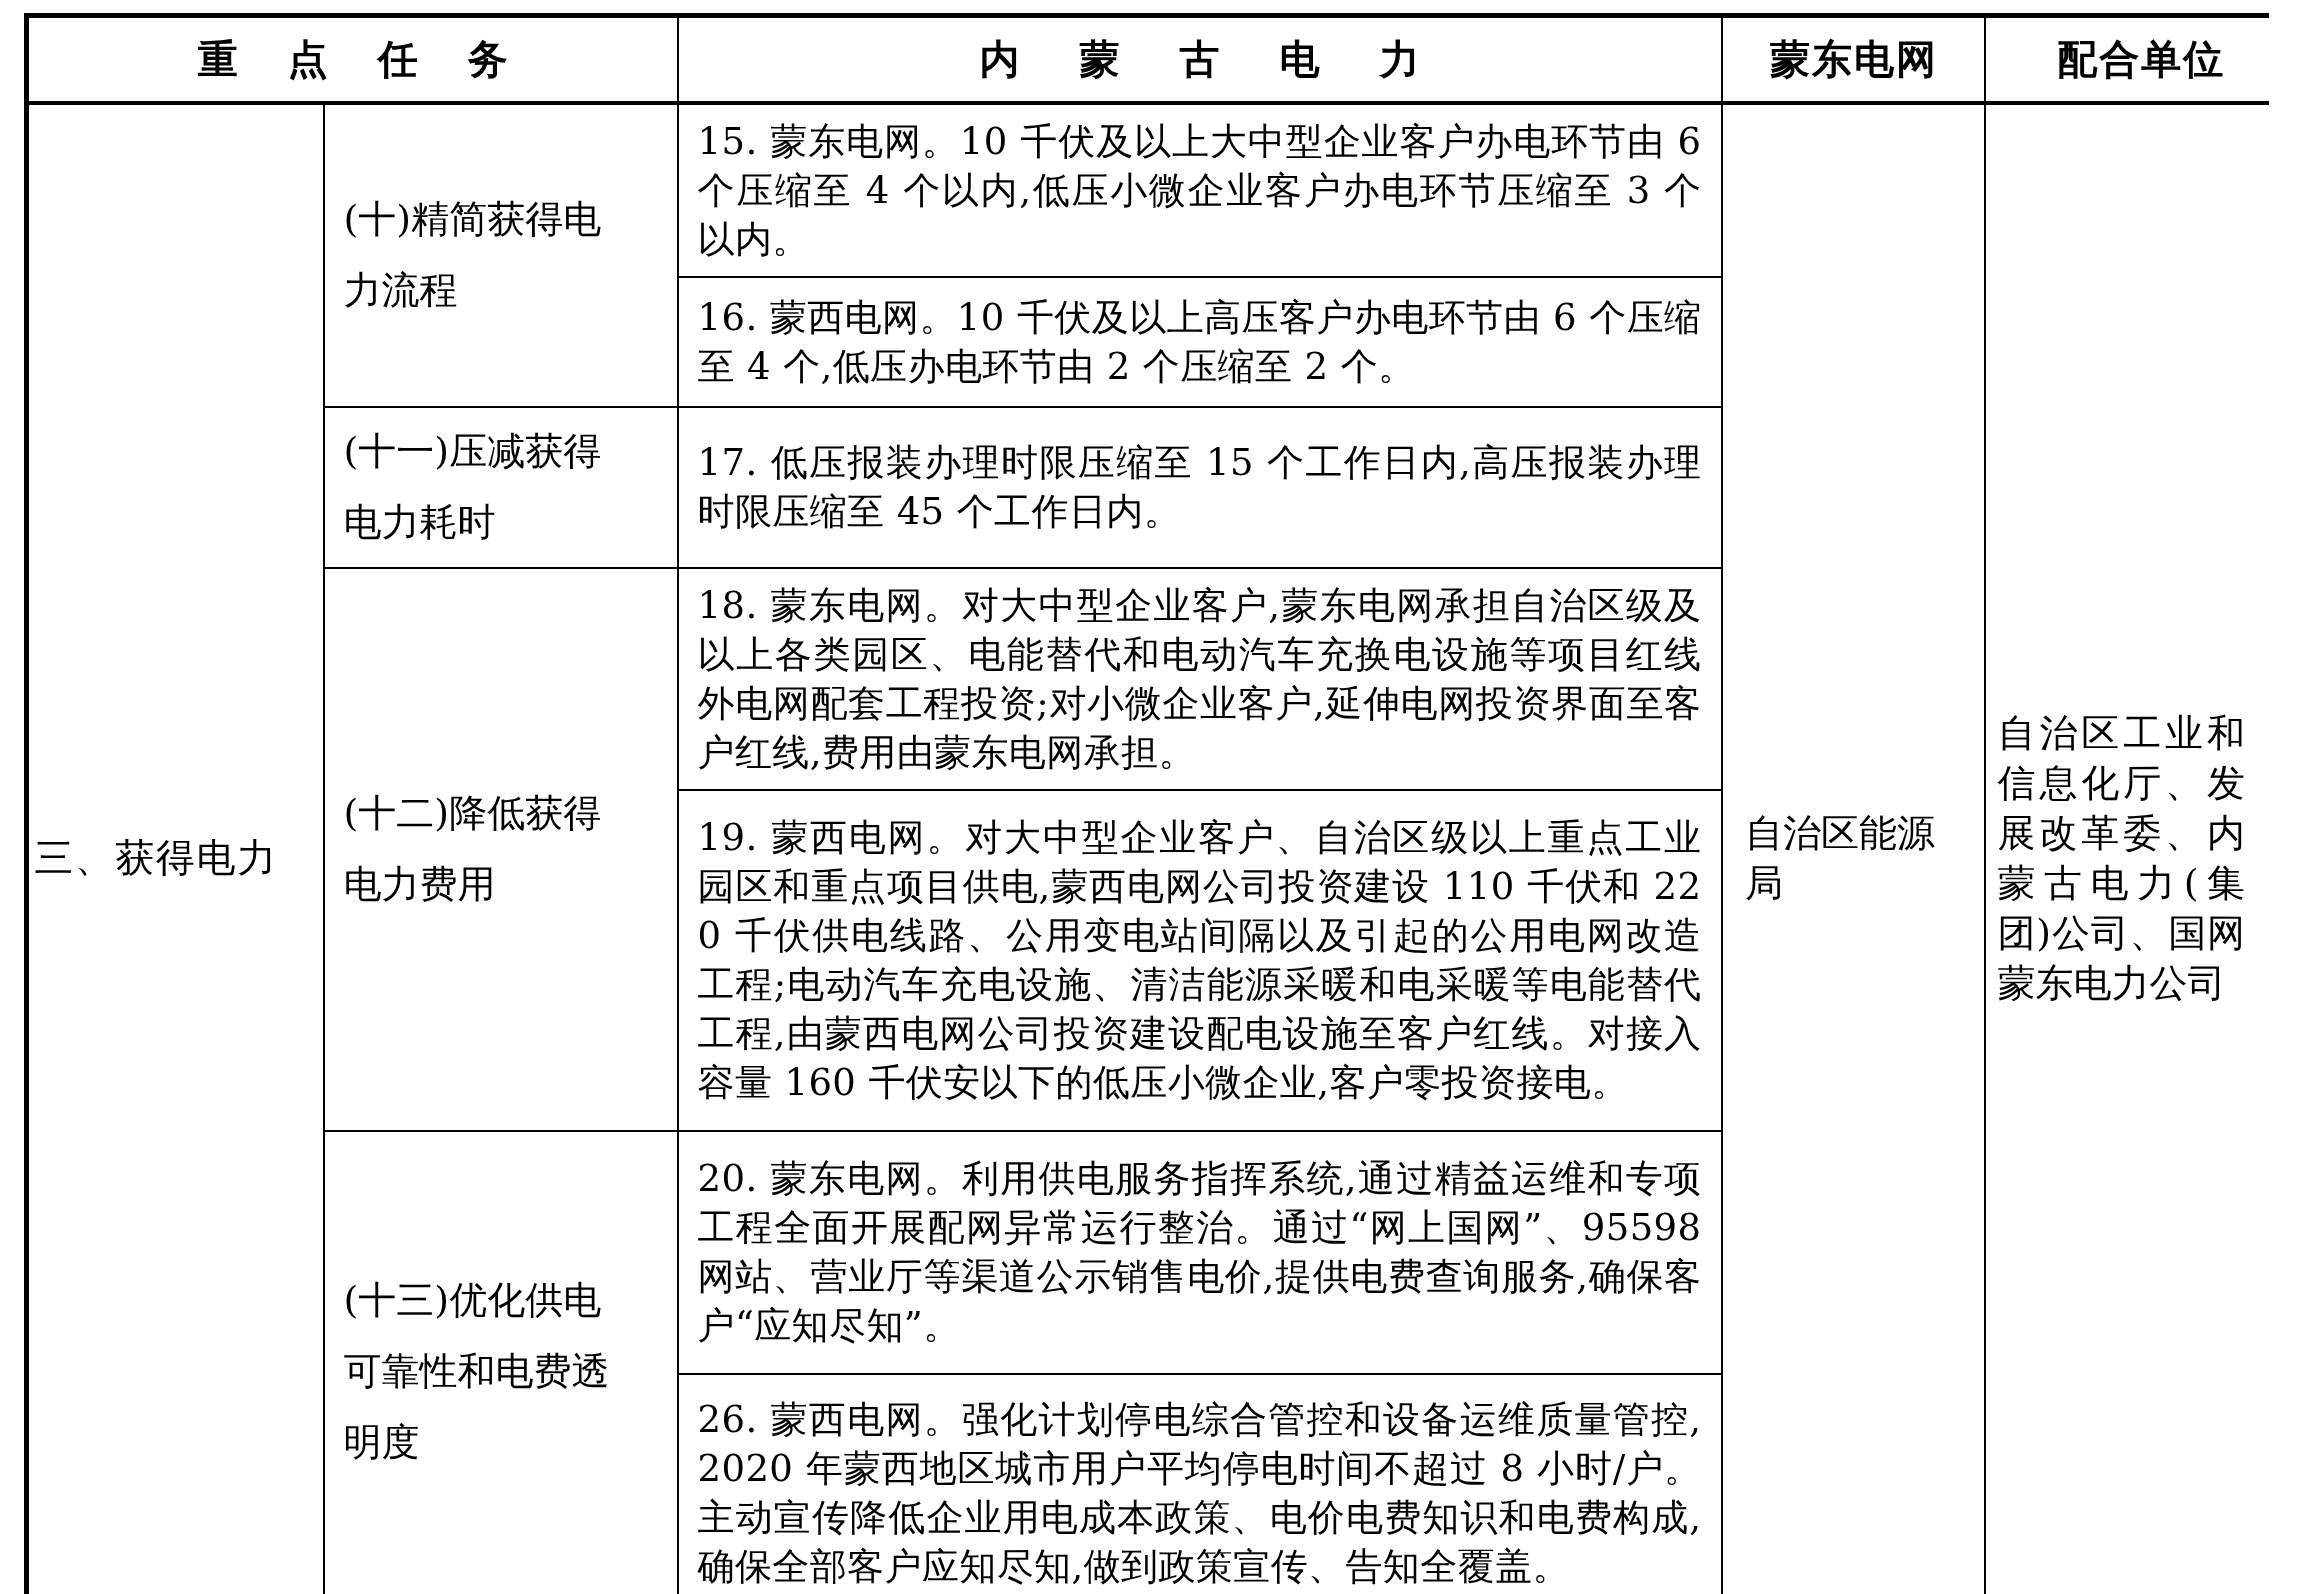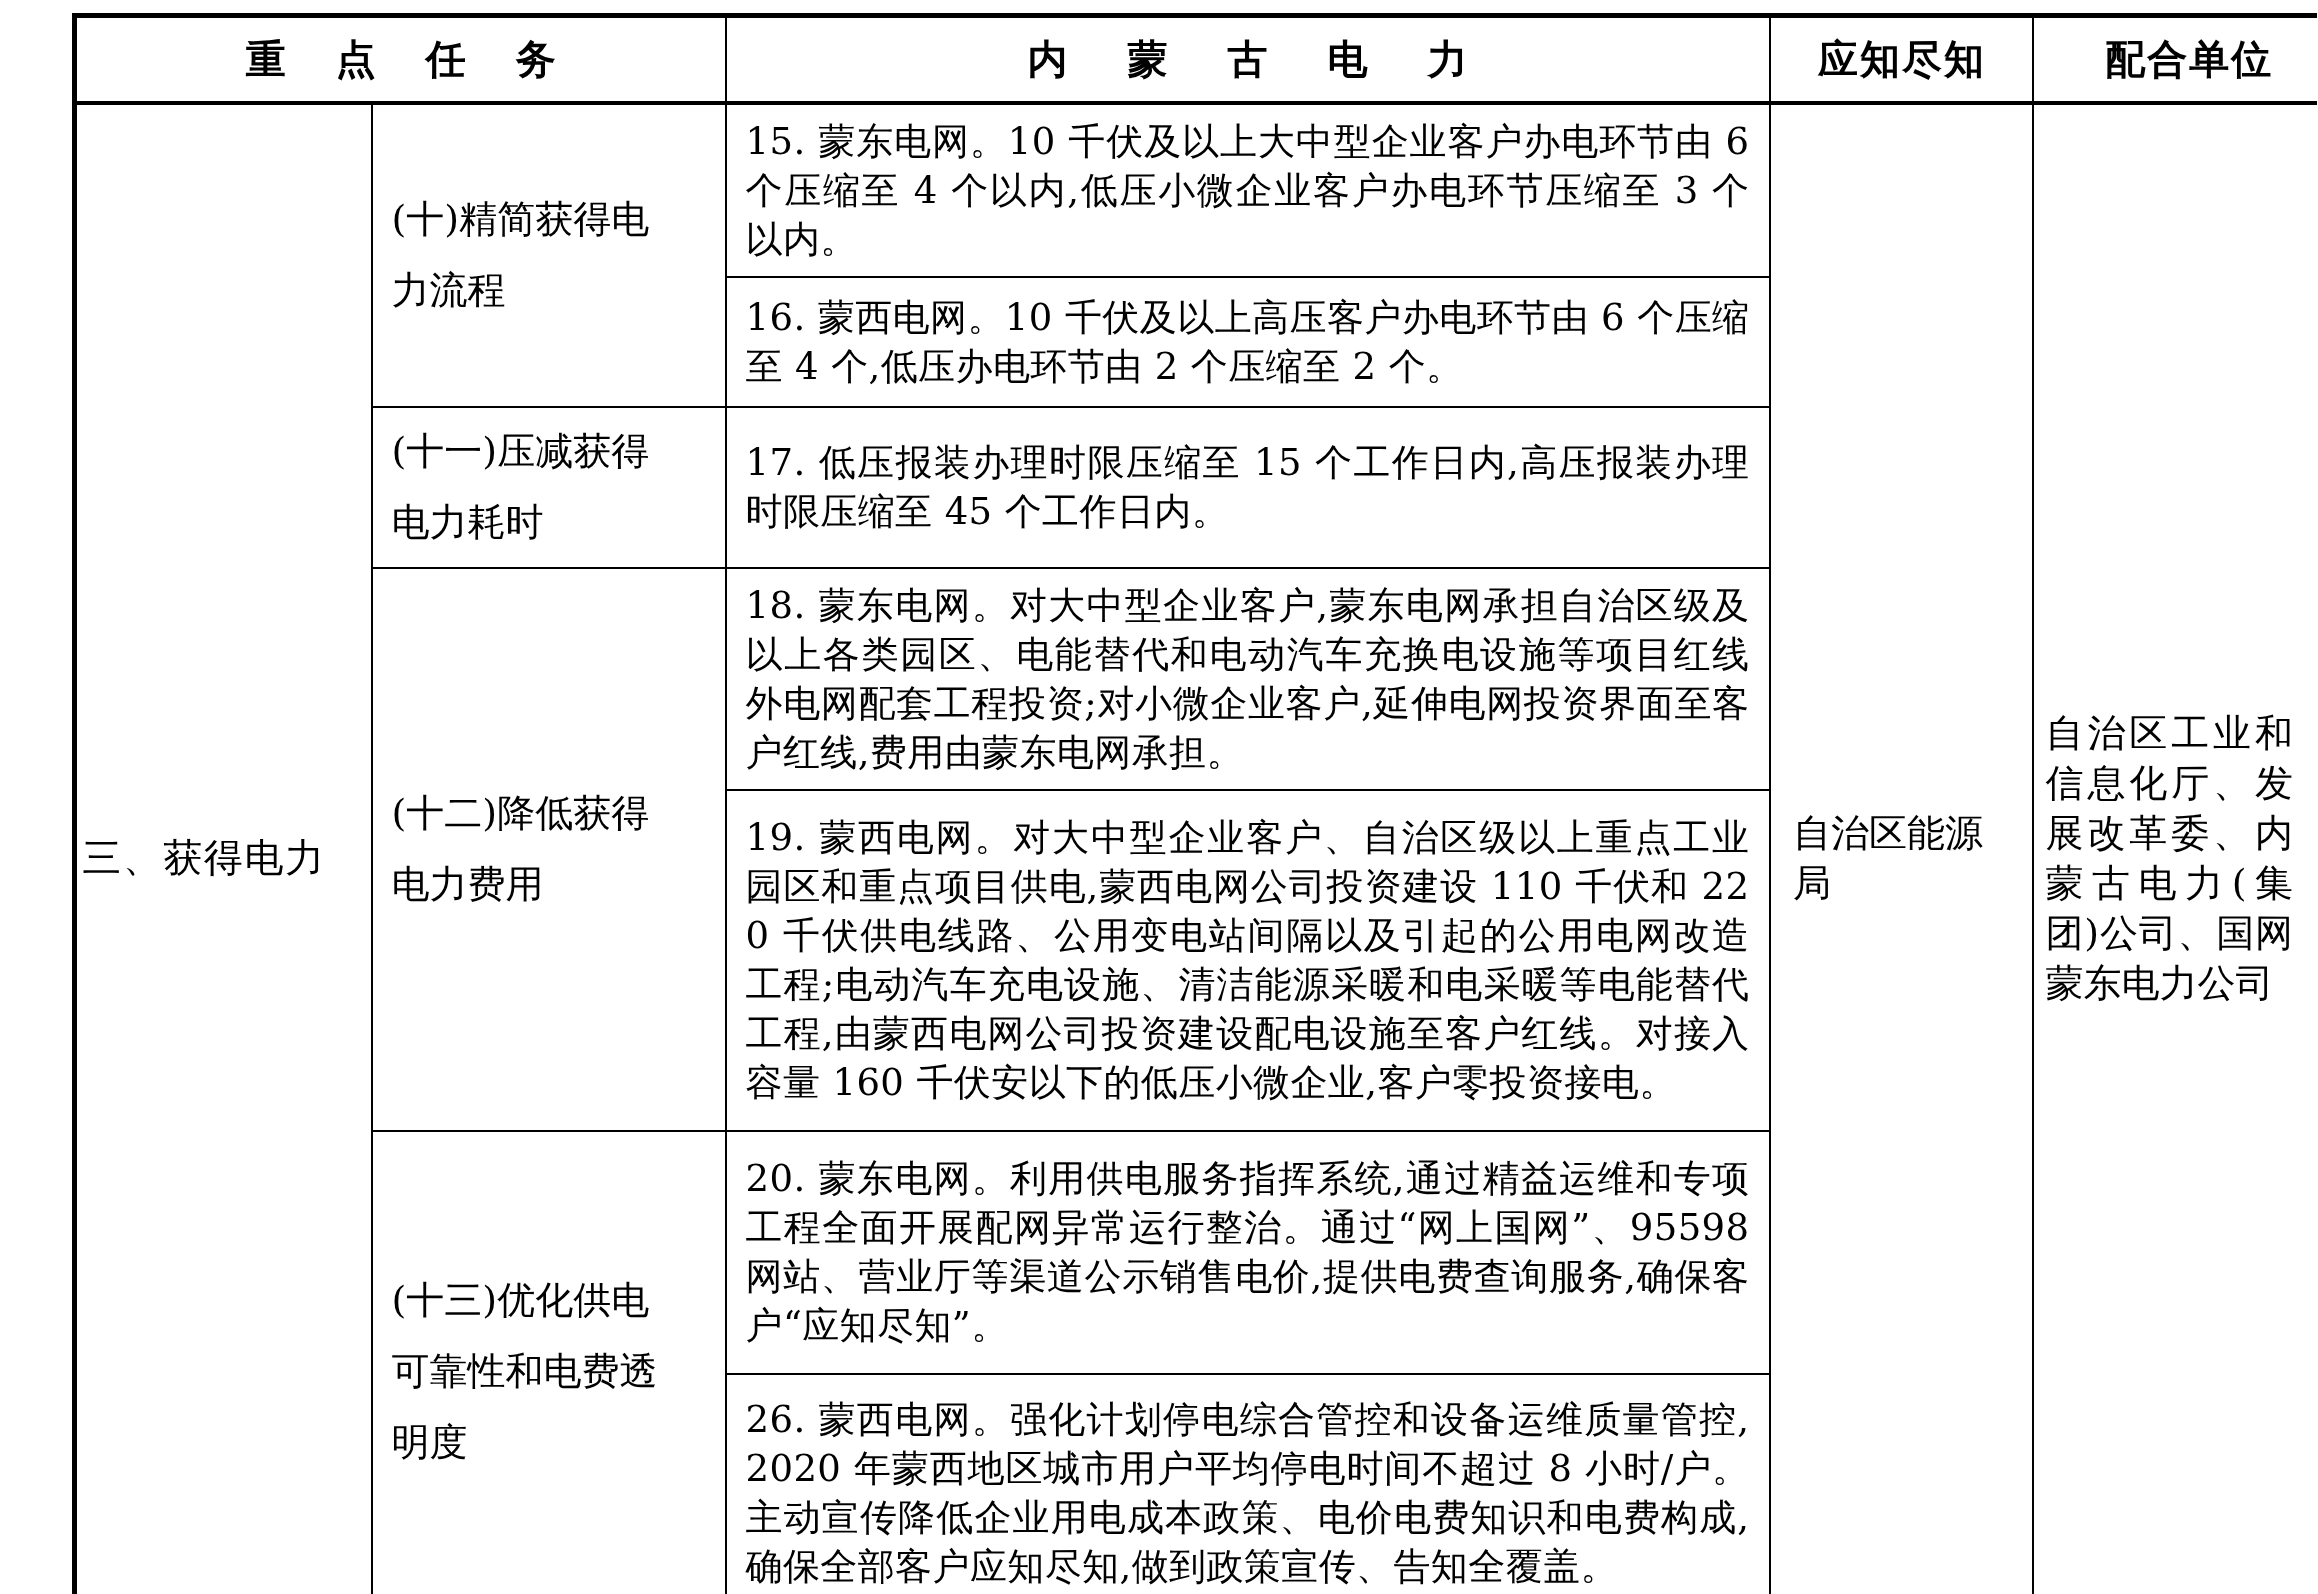--- a/index.html
+++ b/index.html
@@ -3,21 +3,20 @@
 <meta charset="utf-8">
 <style>
   html,body { margin:0; padding:0; background:#ffffff; }
   .page {
     position:relative;
     width:2269px; height:1594px;
     background:#ffffff;
     color:#000;
     font-family:"DejaVu Serif","Liberation Serif",serif;
     overflow:hidden;
-    margin-left:48px;
   }
   table.doc-table {
     position:absolute;
     left:24px; top:13px;
     width:2271px;
     border-collapse:collapse;
     table-layout:fixed;
     border:5.2px solid #000;
   }
   .doc-table th, .doc-table td {
@@ -95,21 +94,21 @@
     </colgroup>
     <thead>
       <tr class="rh-head">
         <th colspan="2">
           <span class="sp-a">重点任务</span>
         </th>
         <th>
           <span class="sp-b">内蒙古电力</span>
         </th>
         <th>
-          <span class="sp-c">应知尽知</span>
+          <span class="sp-c">蒙东电网</span>
         </th>
         <th>
           <span class="sp-c">配合单位</span>
         </th>
       </tr>
     </thead>
     <tbody>
       <tr class="rh-15">
         <td class="cat" rowspan="7">三、获得电力</td>
         <td class="task" rowspan="2">(十)精简获得电力流程</td>

